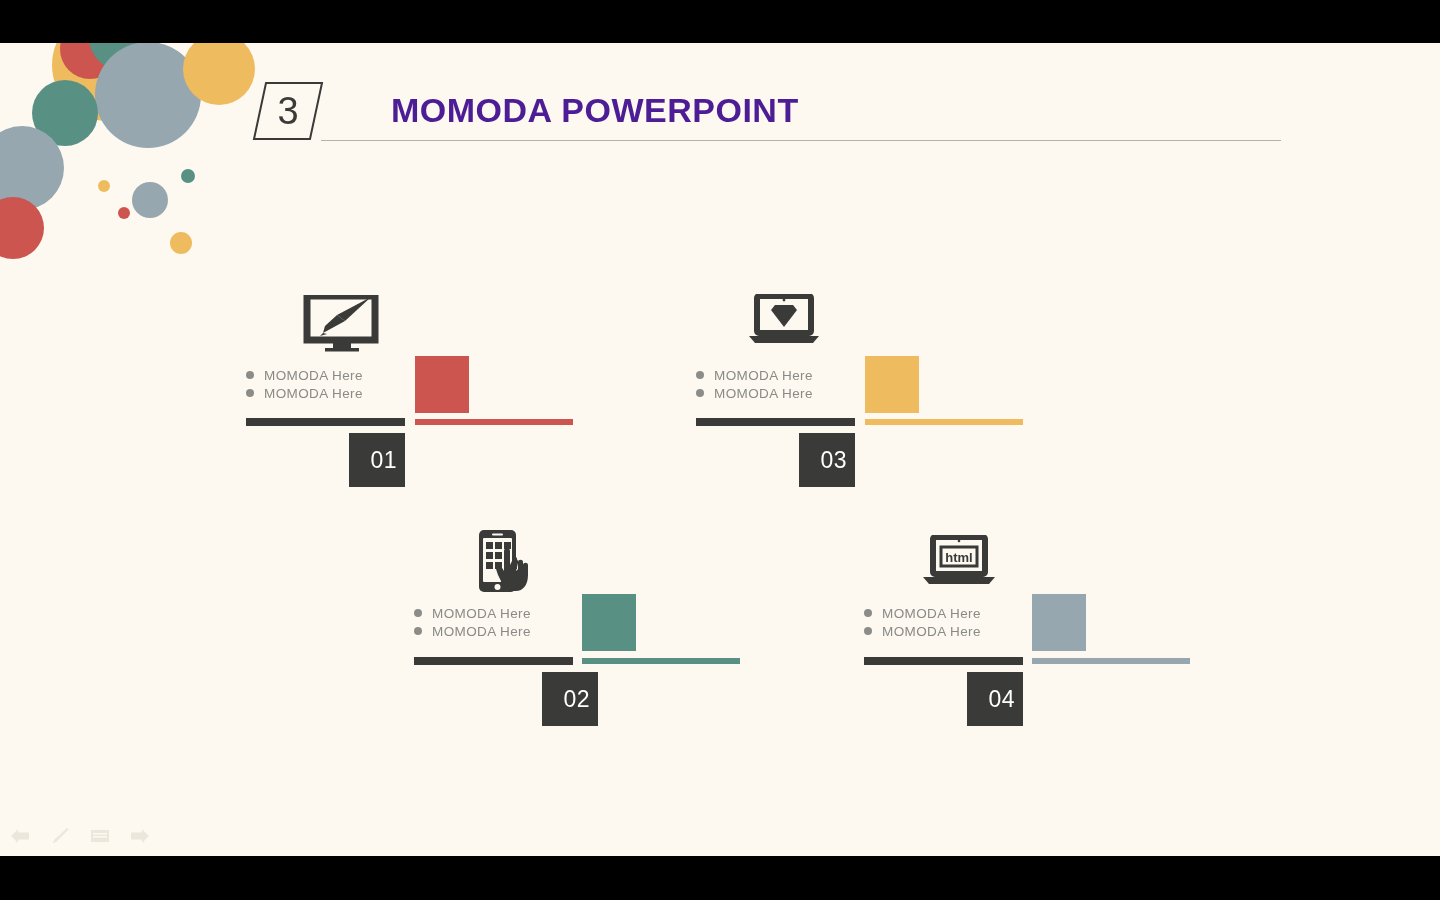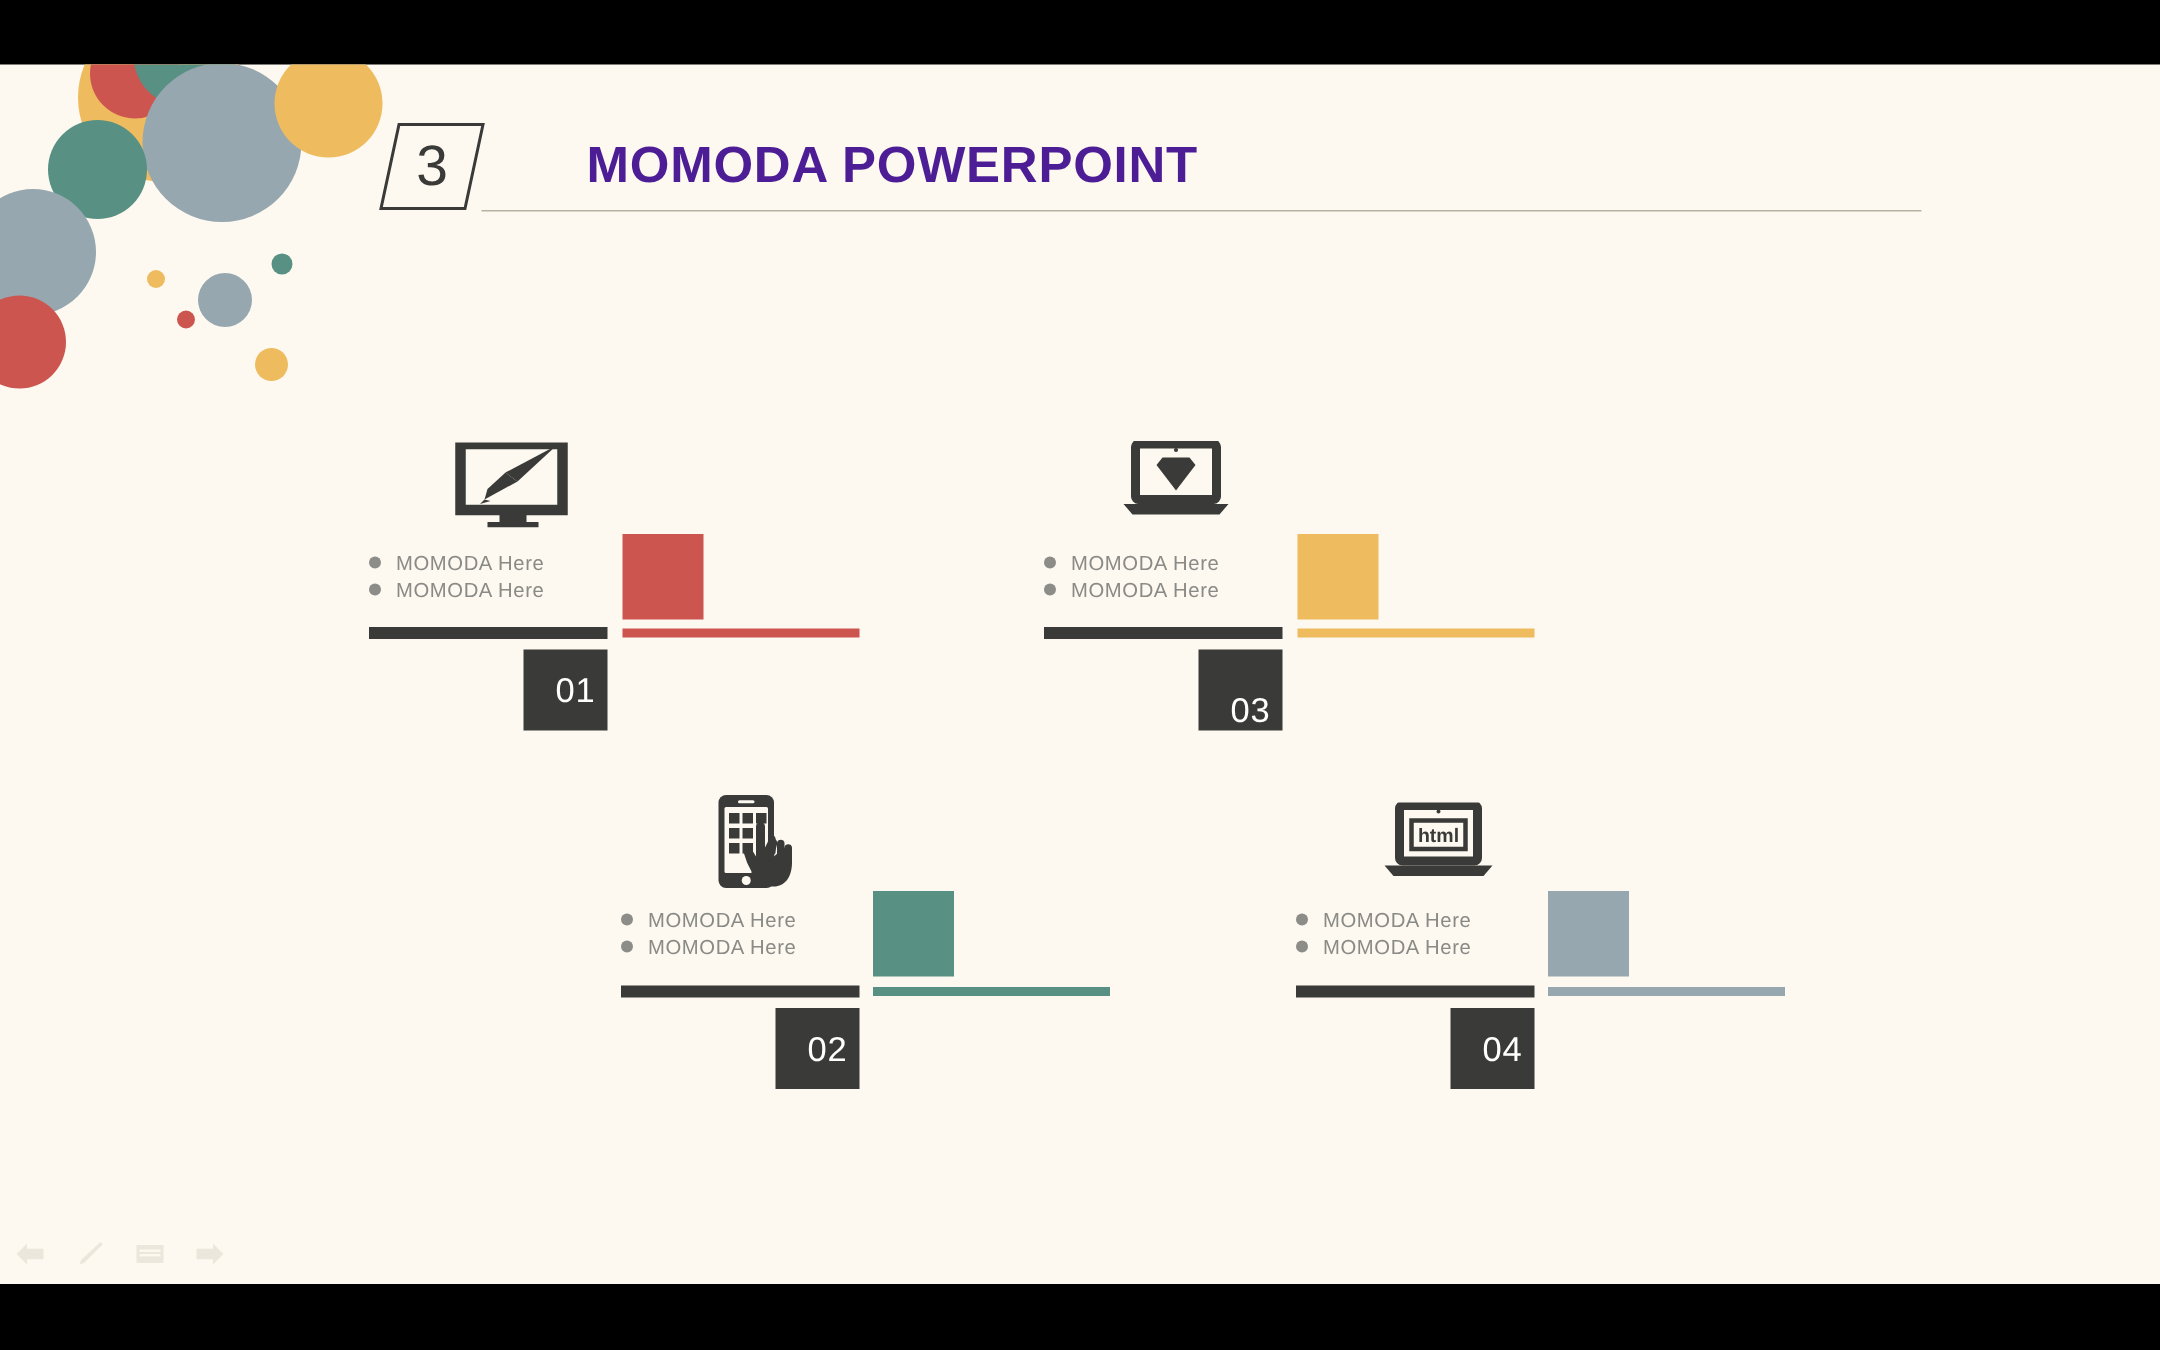--- a/index.html
+++ b/index.html
@@ -148,21 +148,21 @@
         <div class="bullet-row">
           <span class="dot"></span>
           <span class="btext">MOMODA Here</span>
         </div>
       </div>
 
       <div class="sq" style="left:865px; top:313px; width:54px; height:57px; background:#EEBC5F;"></div>
       <div class="dark-bar" style="left:696px; top:375px; width:159px;"></div>
       <div class="color-bar" style="left:865px; top:376px; width:158px; background:#EEBC5F;"></div>
 
-      <div class="numbox" style="left:799px; top:390px;align-items:flex-end;">
+      <div class="numbox" style="left:799px; top:390px;">
         <span>03</span>
       </div>
     </div>
 
     <div class="block">
 
       <div class="icon-wrap" style="left:474px; top:486px;">
         <svg width="62" height="68" viewBox="0 0 62 68">
           <rect x="5" y="1" width="37" height="62" rx="5" fill="#3A3A38"></rect>
           <rect x="9" y="9" width="29" height="44" rx="1" fill="#FDF9F0"></rect>
@@ -193,21 +193,21 @@
         <div class="bullet-row">
           <span class="dot"></span>
           <span class="btext">MOMODA Here</span>
         </div>
       </div>
 
       <div class="sq" style="left:582px; top:551px; width:54px; height:57px; background:#589084;"></div>
       <div class="dark-bar" style="left:414px; top:614px; width:159px;"></div>
       <div class="color-bar" style="left:582px; top:615px; width:158px; background:#589084;"></div>
 
-      <div class="numbox" style="left:517px; top:629px;">
+      <div class="numbox" style="left:542px; top:629px;">
         <span>02</span>
       </div>
     </div>
 
     <div class="block">
 
       <div class="icon-wrap" style="left:920px; top:492px;text-align:right;">
         <svg width="78" height="52" viewBox="0 0 78 52">
           <rect x="13" y="2" width="52" height="37" rx="2" fill="none" stroke="#3A3A38" stroke-width="6"></rect>
           <circle cx="39" cy="6" r="1.3" fill="#3A3A38"></circle>

